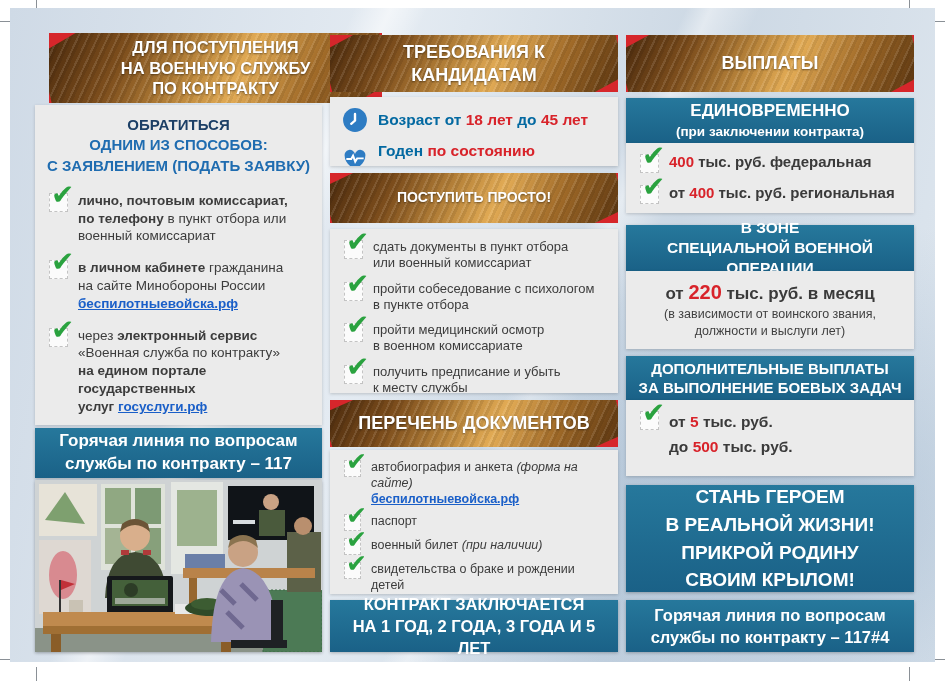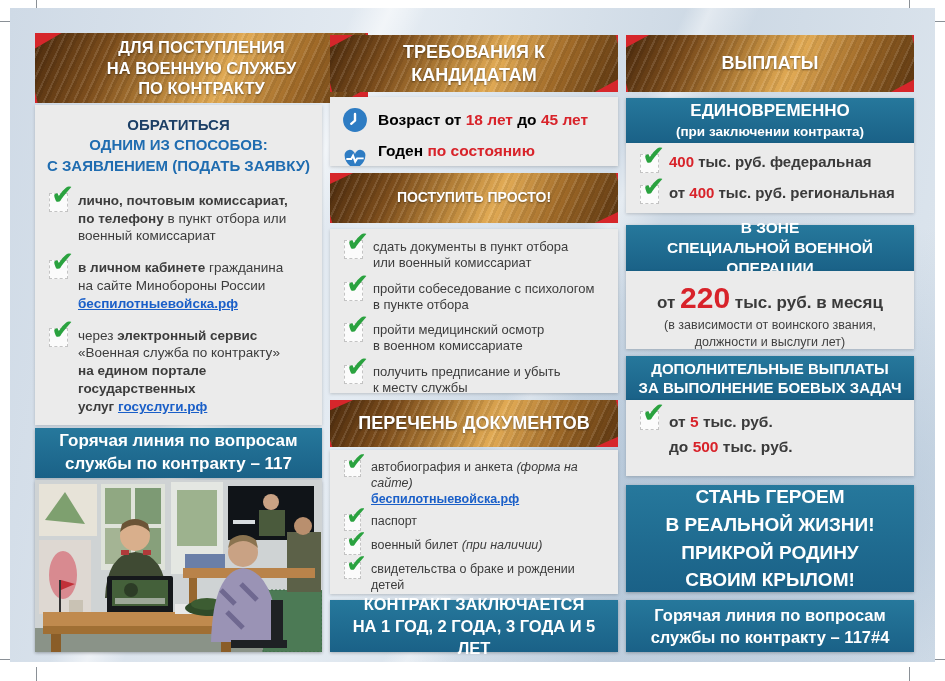--- a/index.html
+++ b/index.html
@@ -69,56 +69,56 @@
   .intro .l1 { color:#1c3f66; font-size:15px; display:block; }
   .intro .l2 { color:#1f6cb0; font-size:15px; display:block; }
   .methods { padding:8px 10px 0 14px; }
   .methods li { margin-bottom:14px; font-size:13.5px; line-height:1.32; }
   .photo { position:absolute; overflow:hidden; box-shadow:0 1px 3px rgba(0,0,0,.3); }
   .photo svg { display:block; width:100%; height:100%; }
 
   
   .req { padding:10px 12px; display:flex; flex-direction:column; gap:9px; }
   .req-row { display:flex; align-items:center; gap:10px; font-size:15.5px; }
-  .req-row .s-b { color:#000000; }
+  .req-row .s-b { color:#0369a1; }
   .req-icon { flex:0 0 26px; width:26px; height:26px; }
   .steps { padding:10px 10px 0 14px; }
   .steps li { margin-bottom:9px; font-size:13px; line-height:1.25; }
   .docs { padding:9px 8px 0 14px; }
   .docs li { margin-bottom:6px; font-size:12.5px; line-height:1.28; }
   .docs .checkbox { width:17px; height:17px; }
   .docs .checkbox .tick { font-size:25px; top:-12px; }
 
   
   .pay-items { padding:10px 10px 0 14px; }
   .pay-items li { margin-bottom:11px; font-size:15px; }
   .pay-items .s-b { color:#3a3a3a; }
   .svo-amount { text-align:center; font-size:17px; padding-top:10px; color:#3a3a3a; }
-  .svo-amount .s-r { font-size:30px; }
+  .svo-amount .s-r { font-size:20px; }
   .svo-note { text-align:center; font-size:12.5px; color:#3f3f3f; white-space:pre-line; line-height:1.35; padding-top:2px; }
   .extra-item { font-size:15.5px; line-height:1.6; }
 </style>
 </head>
 <body>
 
 <div class="page">
 
   <div class="crop v" style="left:36px;top:0;"></div>
   <div class="crop v" style="left:909px;top:0;"></div>
   <div class="crop h" style="left:0;top:21px;"></div>
   <div class="crop h" style="left:931px;top:21px;"></div>
   <div class="crop v" style="left:36px;bottom:0;"></div>
   <div class="crop v" style="left:909px;bottom:0;"></div>
   <div class="crop h" style="left:0;top:659px;"></div>
   <div class="crop h" style="left:931px;top:659px;"></div>
 
   <div class="leaflet">
 
     <div class="col" style="left:25px;top:0;width:287px;height:654px;">
-      <div class="bronze-wrap" style="left:0;top:25px;width:333px;height:70px;">
+      <div class="bronze-wrap" style="left:14px;top:25px;width:333px;height:70px;">
         <div class="bronze" style="font-size:16.5px;">ДЛЯ ПОСТУПЛЕНИЯ
 НА ВОЕННУЮ СЛУЖБУ
 ПО КОНТРАКТУ</div>
       </div>
 
       <div class="panel" style="left:0;top:97px;width:287px;height:320px;">
         <div class="intro">
           <span class="l1">ОБРАТИТЬСЯ</span>
           <span class="l2">ОДНИМ ИЗ СПОСОБОВ:</span>
           <span class="l2">С ЗАЯВЛЕНИЕМ (ПОДАТЬ ЗАЯВКУ)</span>

